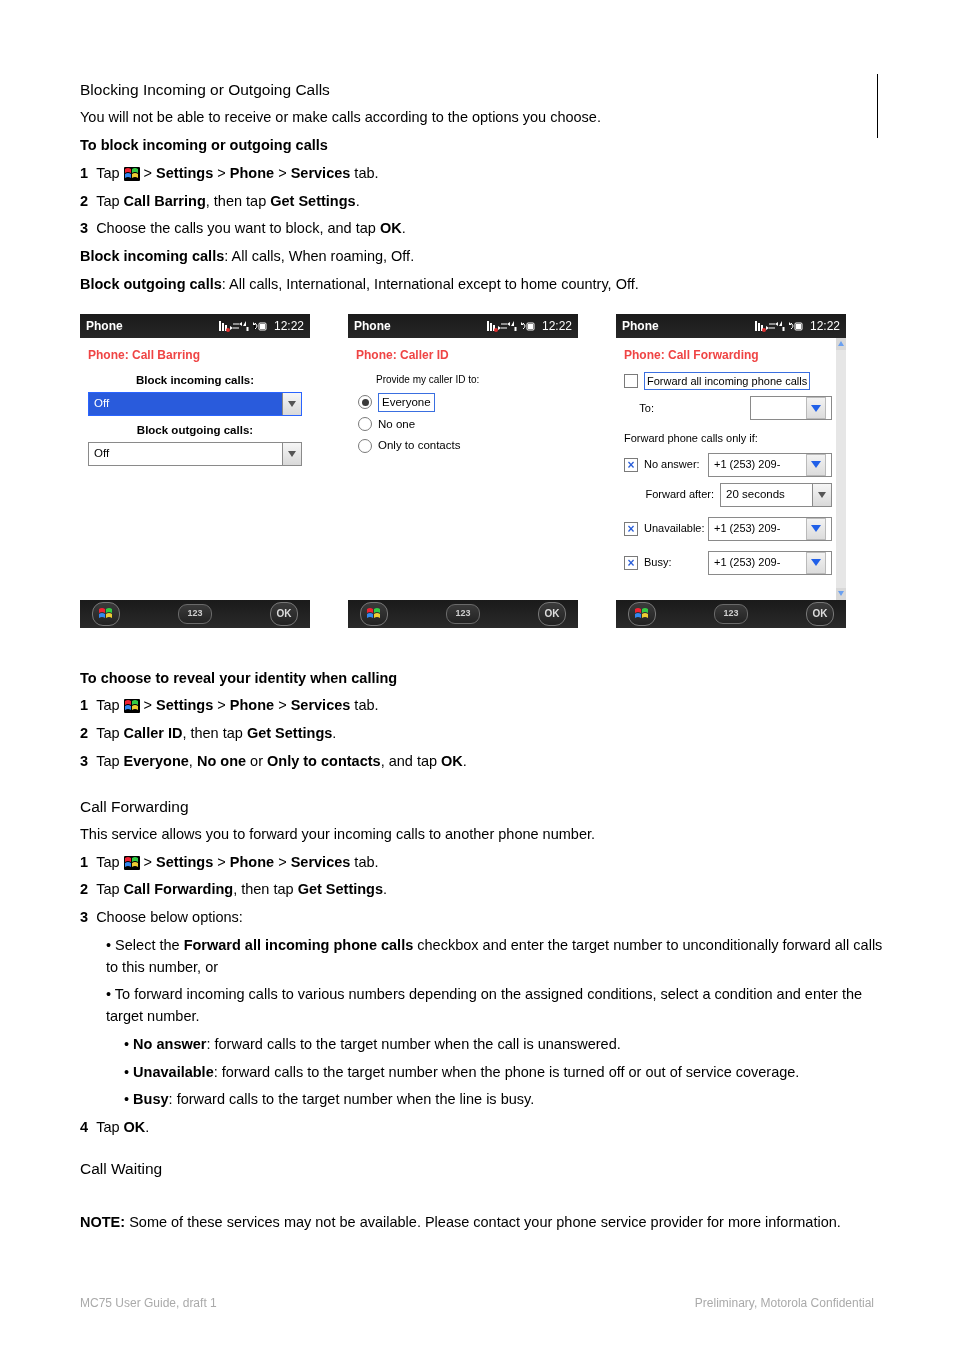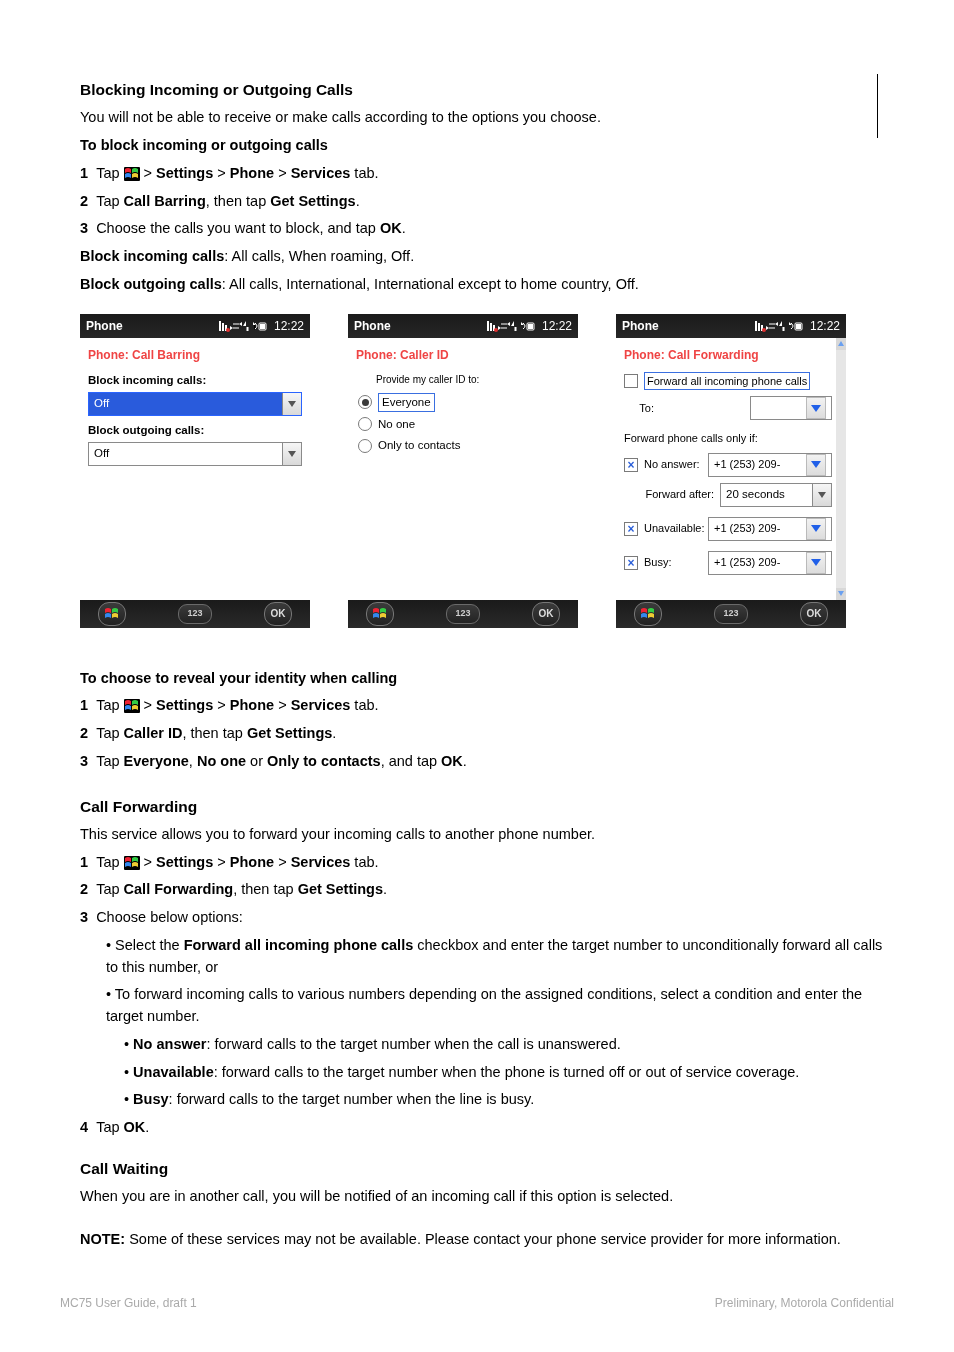--- a/index.html
+++ b/index.html
@@ -14,21 +14,21 @@
     box-sizing:border-box;
     padding:70px 70px 70px 80px;
     font-size:14.5px;
     line-height:1.5;
   }
   .page-corner{
     position:absolute; right:76px; top:74px;
     height:64px; width:0;
     border-right:1px solid #000;
   }
-  .section-title{font-size:15.5px; font-weight:700; margin:8px 0 2px 0;}
+  .section-title{font-size:15.5px; font-weight:400; margin:8px 0 2px 0;}
   .body-text{margin:6px 0; font-size:14.5px;}
   .note-head{font-weight:600; margin-top:8px;}
   .win-icon{
     display:inline-block; width:16px; height:14px; vertical-align:middle;
     background:#000; position:relative; border-radius:1px;
   }
   .win-icon svg{width:16px;height:14px;vertical-align:top}
   .item-bold{font-weight:700;}
 
   .screens-row{
@@ -63,21 +63,21 @@
     border:0px solid #ccc;
     box-sizing:border-box;
     padding:6px 0 0 0;
     overflow:hidden;
     position:relative;
   }
   .page-subtitle{
     color:#ef4444; font-weight:700; font-size:12px;
     margin:2px 8px 8px 8px;
   }
-  .field-label{font-weight:700; font-size:11.5px; margin:6px 8px 3px 8px;}
+  .field-label{font-weight:700; font-size:11.5px; margin:6px 8px 3px 8px;text-align:center;}
   .plain-label{font-size:10px; margin:2px 8px 6px 8px;padding-left:20px;}
 
   .combo{
     display:flex; align-items:stretch;
     margin:0 8px 6px 8px;
     border:1px solid #8a8a8a;
     height:22px;
   }
   .combo.selected{
     border-color:#2a64ff;
@@ -128,38 +128,38 @@
     background:linear-gradient(180deg,#f2f2f2,#dcdcdc);display:flex;align-items:center;justify-content:center;}
   .cf-input .tri{width:0;height:0;border-left:5px solid transparent;border-right:5px solid transparent;border-top:7px solid #2160e8;}
   .cf-label{font-size:11px;}
   .cf-col-label{width:70px;text-align:right;font-size:11px;}
 
   
   .navbar{
     height:28px;
     background:linear-gradient(180deg,#1a1a1a 0%,#2a2a2a 100%);
     display:flex;align-items:center;justify-content:space-between;
-    padding:0 18px;box-sizing:border-box;
+    padding:0 12px;box-sizing:border-box;
   }
   .nav-round{
     width:26px;height:22px;border:1px solid #777;border-radius:11px;
     display:flex;align-items:center;justify-content:center;color:#ddd;font-size:10px;font-weight:700;
     background:linear-gradient(180deg,#3b3b3b,#222);
   }
   .nav-pill{
     width:32px;height:18px;border:1px solid #6a6a6a;border-radius:9px;
     display:flex;align-items:center;justify-content:center;color:#cfcfcf;font-size:9px;font-weight:700;
     background:linear-gradient(180deg,#3a3a3a,#232323);
   }
   .flag-svg{width:16px;height:14px}
 
   .foot{
     position:absolute; left:0; right:0;
     display:flex;justify-content:space-between;
-    padding:0 60px;
+    padding:0 80px;
     color:#aaa;font-size:12px;
   }
 </style>
 </head>
 <body>
 
 <div id="page">
   <div class="page-corner"></div>
 
   <div class="section-title">Blocking Incoming or Outgoing Calls</div>
@@ -449,23 +449,22 @@
   <div id="opts-c" style="margin:0 0 0 26px;">
       <div class="body-text">• Select the <span class="item-bold">Forward all incoming phone calls</span> checkbox and enter the target number to unconditionally forward all calls to this number, or</div>
       <div class="body-text">• To forward incoming calls to various numbers depending on the assigned conditions, select a condition and enter the target number.</div>
       <div class="body-text" style="margin-left:18px;">• <span class="item-bold">No answer</span>: forward calls to the target number when the call is unanswered.</div>
       <div class="body-text" style="margin-left:18px;">• <span class="item-bold">Unavailable</span>: forward calls to the target number when the phone is turned off or out of service coverage.</div>
       <div class="body-text" style="margin-left:18px;">• <span class="item-bold">Busy</span>: forward calls to the target number when the line is busy.</div>
     </div>
   <div class="body-text" id="step-c-tail"><span class="item-bold">4</span>&nbsp;&nbsp;<span>Tap </span><span class="item-bold">OK</span><span>.</span></div>
 
   <div class="section-title" style="margin-top:18px;">Call Waiting</div>
-  <div class="body-text">When you are in another call, you will be notified of an incoming call if this option is selected.</div>
-
-  <div class="body-text" style="margin-top:21px;">
+
+  <div class="body-text" style="margin-top:32px;">
     <span class="note-head">NOTE:</span>
     <span>Some of these services may not be available. Please contact your phone service provider for more information.</span>
   </div>
 
   <div class="foot" style="bottom:40px;">
     <span>MC75 User Guide, draft 1</span>
     <span>Preliminary, Motorola Confidential</span>
   </div>
 </div>
 

